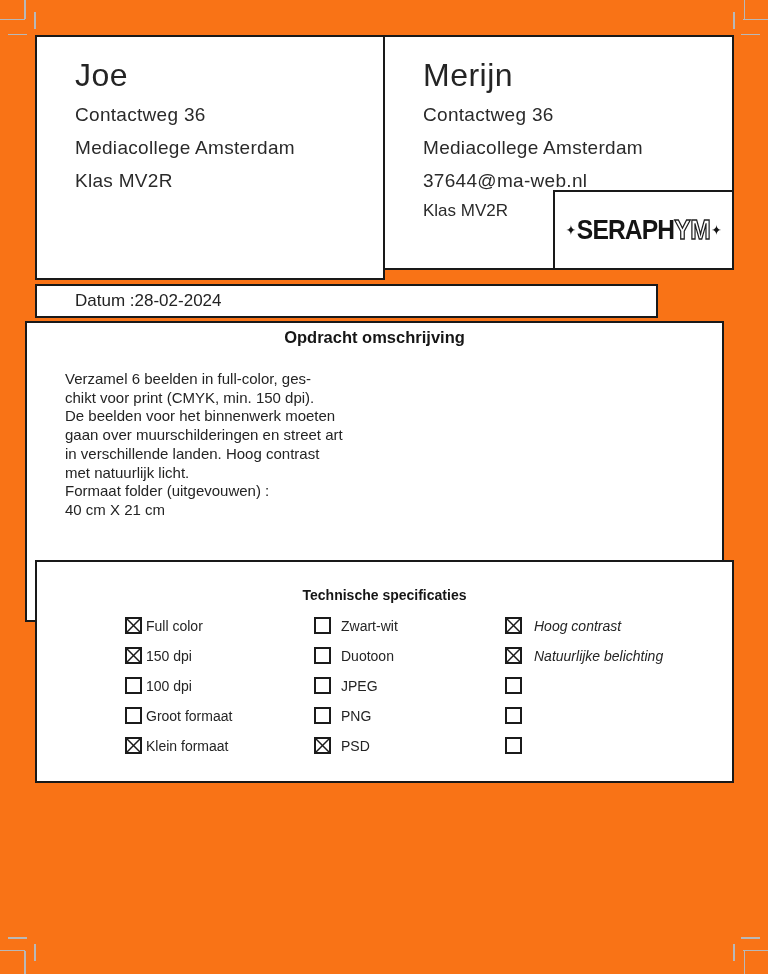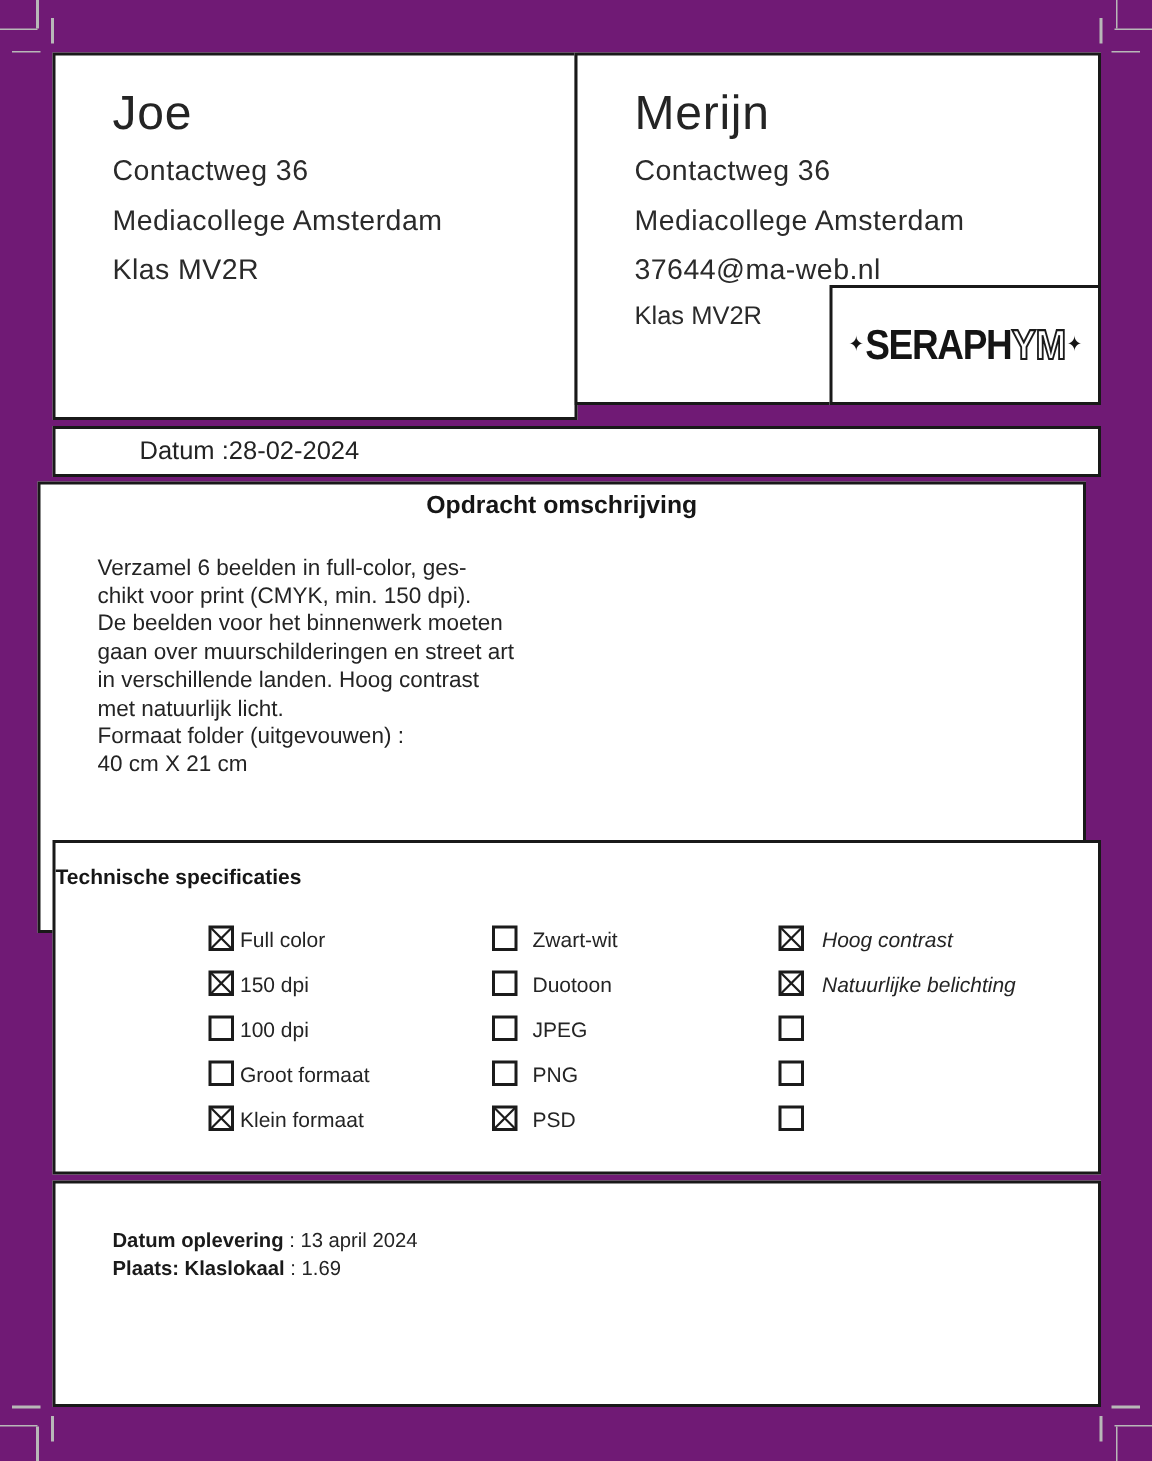--- a/index.html
+++ b/index.html
@@ -1,18 +1,18 @@
 <!DOCTYPE html>
 <html><head>
 <meta charset="utf-8">
 <style>
   * { margin:0; padding:0; box-sizing:border-box; }
   html,body { background:#ffffff; }
   .page {
-    position:relative; width:768px; height:974px; background:#701a75;
+    position:relative; width:768px; height:974px; background:#f97316;
     font-family:"Liberation Sans", sans-serif; color:#1e1e1e; overflow:hidden;
   }
   .frame { position:absolute; border:2px solid #191919; background:#fff; }
 
   
   .box-left-card  { left:35px; top:35px; width:350px; height:245px; }
   .box-right-card { left:383px; top:35px; width:351px; height:235px; }
   .card-inner { padding:18px 14px 0 38px; }
   .card-name { font-size:32px; line-height:40px; letter-spacing:.5px; color:#242424; font-weight:400; }
   .card-lines { margin-top:3px; }
@@ -22,36 +22,36 @@
   
   .logo-box { position:absolute; right:-2px; bottom:-2px; width:181px; height:80px;
     border:2px solid #191919; background:#fff; display:flex; align-items:center; justify-content:center; }
   .logo-row { display:flex; align-items:center; transform:scaleX(.88); white-space:nowrap; }
   .logo-star { font-family:"DejaVu Sans", sans-serif; font-size:14px; color:#141414; padding:0 1px; }
   .logo-solid { font-weight:bold; font-size:28px; letter-spacing:-1px; color:#141414; }
   .logo-outline { font-weight:bold; font-size:28px; letter-spacing:-.5px; color:#ffffff;
     -webkit-text-stroke:1.4px #1b1b1b; }
 
   
-  .box-date { left:35px; top:284px; width:699px; height:34px; display:flex; align-items:center;padding-left:18px; }
+  .box-date { left:35px; top:284px; width:623px; height:34px; display:flex; align-items:center; }
   .date-text { padding-left:38px; font-size:17px; color:#232323; }
 
   
   .box-assignment { left:25px; top:321px; width:699px; height:301px; }
   .assignment-title { text-align:center; font-weight:bold; font-size:16.5px; margin-top:5px; color:#161616; }
   .assignment-body { margin:23px 0 0 38px; font-size:15px; line-height:18.7px; color:#242424; }
 
   
   .box-specs { left:35px; top:560px; width:699px; height:223px; }
-  .specs-title { font-weight:bold; font-size:14px; margin-top:14px; color:#161616; }
+  .specs-title { text-align:center; font-weight:bold; font-size:14px; margin-top:25px; color:#161616; }
   .spec-col { position:absolute; top:55px; }
   .spec-col.col-1 { left:88px; }
   .spec-col.col-2 { left:277px; }
   .spec-col.col-3 { left:468px; }
-  .spec-row { display:flex; align-items:center; height:17px; margin-bottom:13px;margin-left:14px; }
+  .spec-row { display:flex; align-items:center; height:17px; margin-bottom:13px; }
   .cb { position:relative; width:17px; height:17px; border:2px solid #1b1b1b; background:#fff; flex:none; }
   .cb svg { position:absolute; left:-1px; top:-1px; width:15px; height:15px; display:none; }
   .cb.checked svg { display:block; }
   .cb line { stroke:#1b1b1b; stroke-width:1.7; }
   .spec-label { font-size:14px; color:#242424; white-space:nowrap; }
   .col-1 .spec-label { margin-left:4px; }
   .col-2 .spec-label { margin-left:10px; }
   .col-3 .spec-label { margin-left:12px;font-style:italic; }
 
   
@@ -236,24 +236,14 @@
         <span class="cb"></span>
         <span class="spec-label"></span>
       </div>
       <div class="spec-row">
         <span class="cb"></span>
         <span class="spec-label"></span>
       </div>
     </div>
   </div>
 
-  <div class="frame box-footer">
-    <div class="footer-content">
-      <div>
-        <span class="footer-label">Datum oplevering</span><span> : 13 april 2024</span>
-      </div>
-      <div>
-        <span class="footer-label">Plaats: Klaslokaal</span><span> : 1.69</span>
-      </div>
-    </div>
-  </div>
 
 </div>
 
 </body></html>

